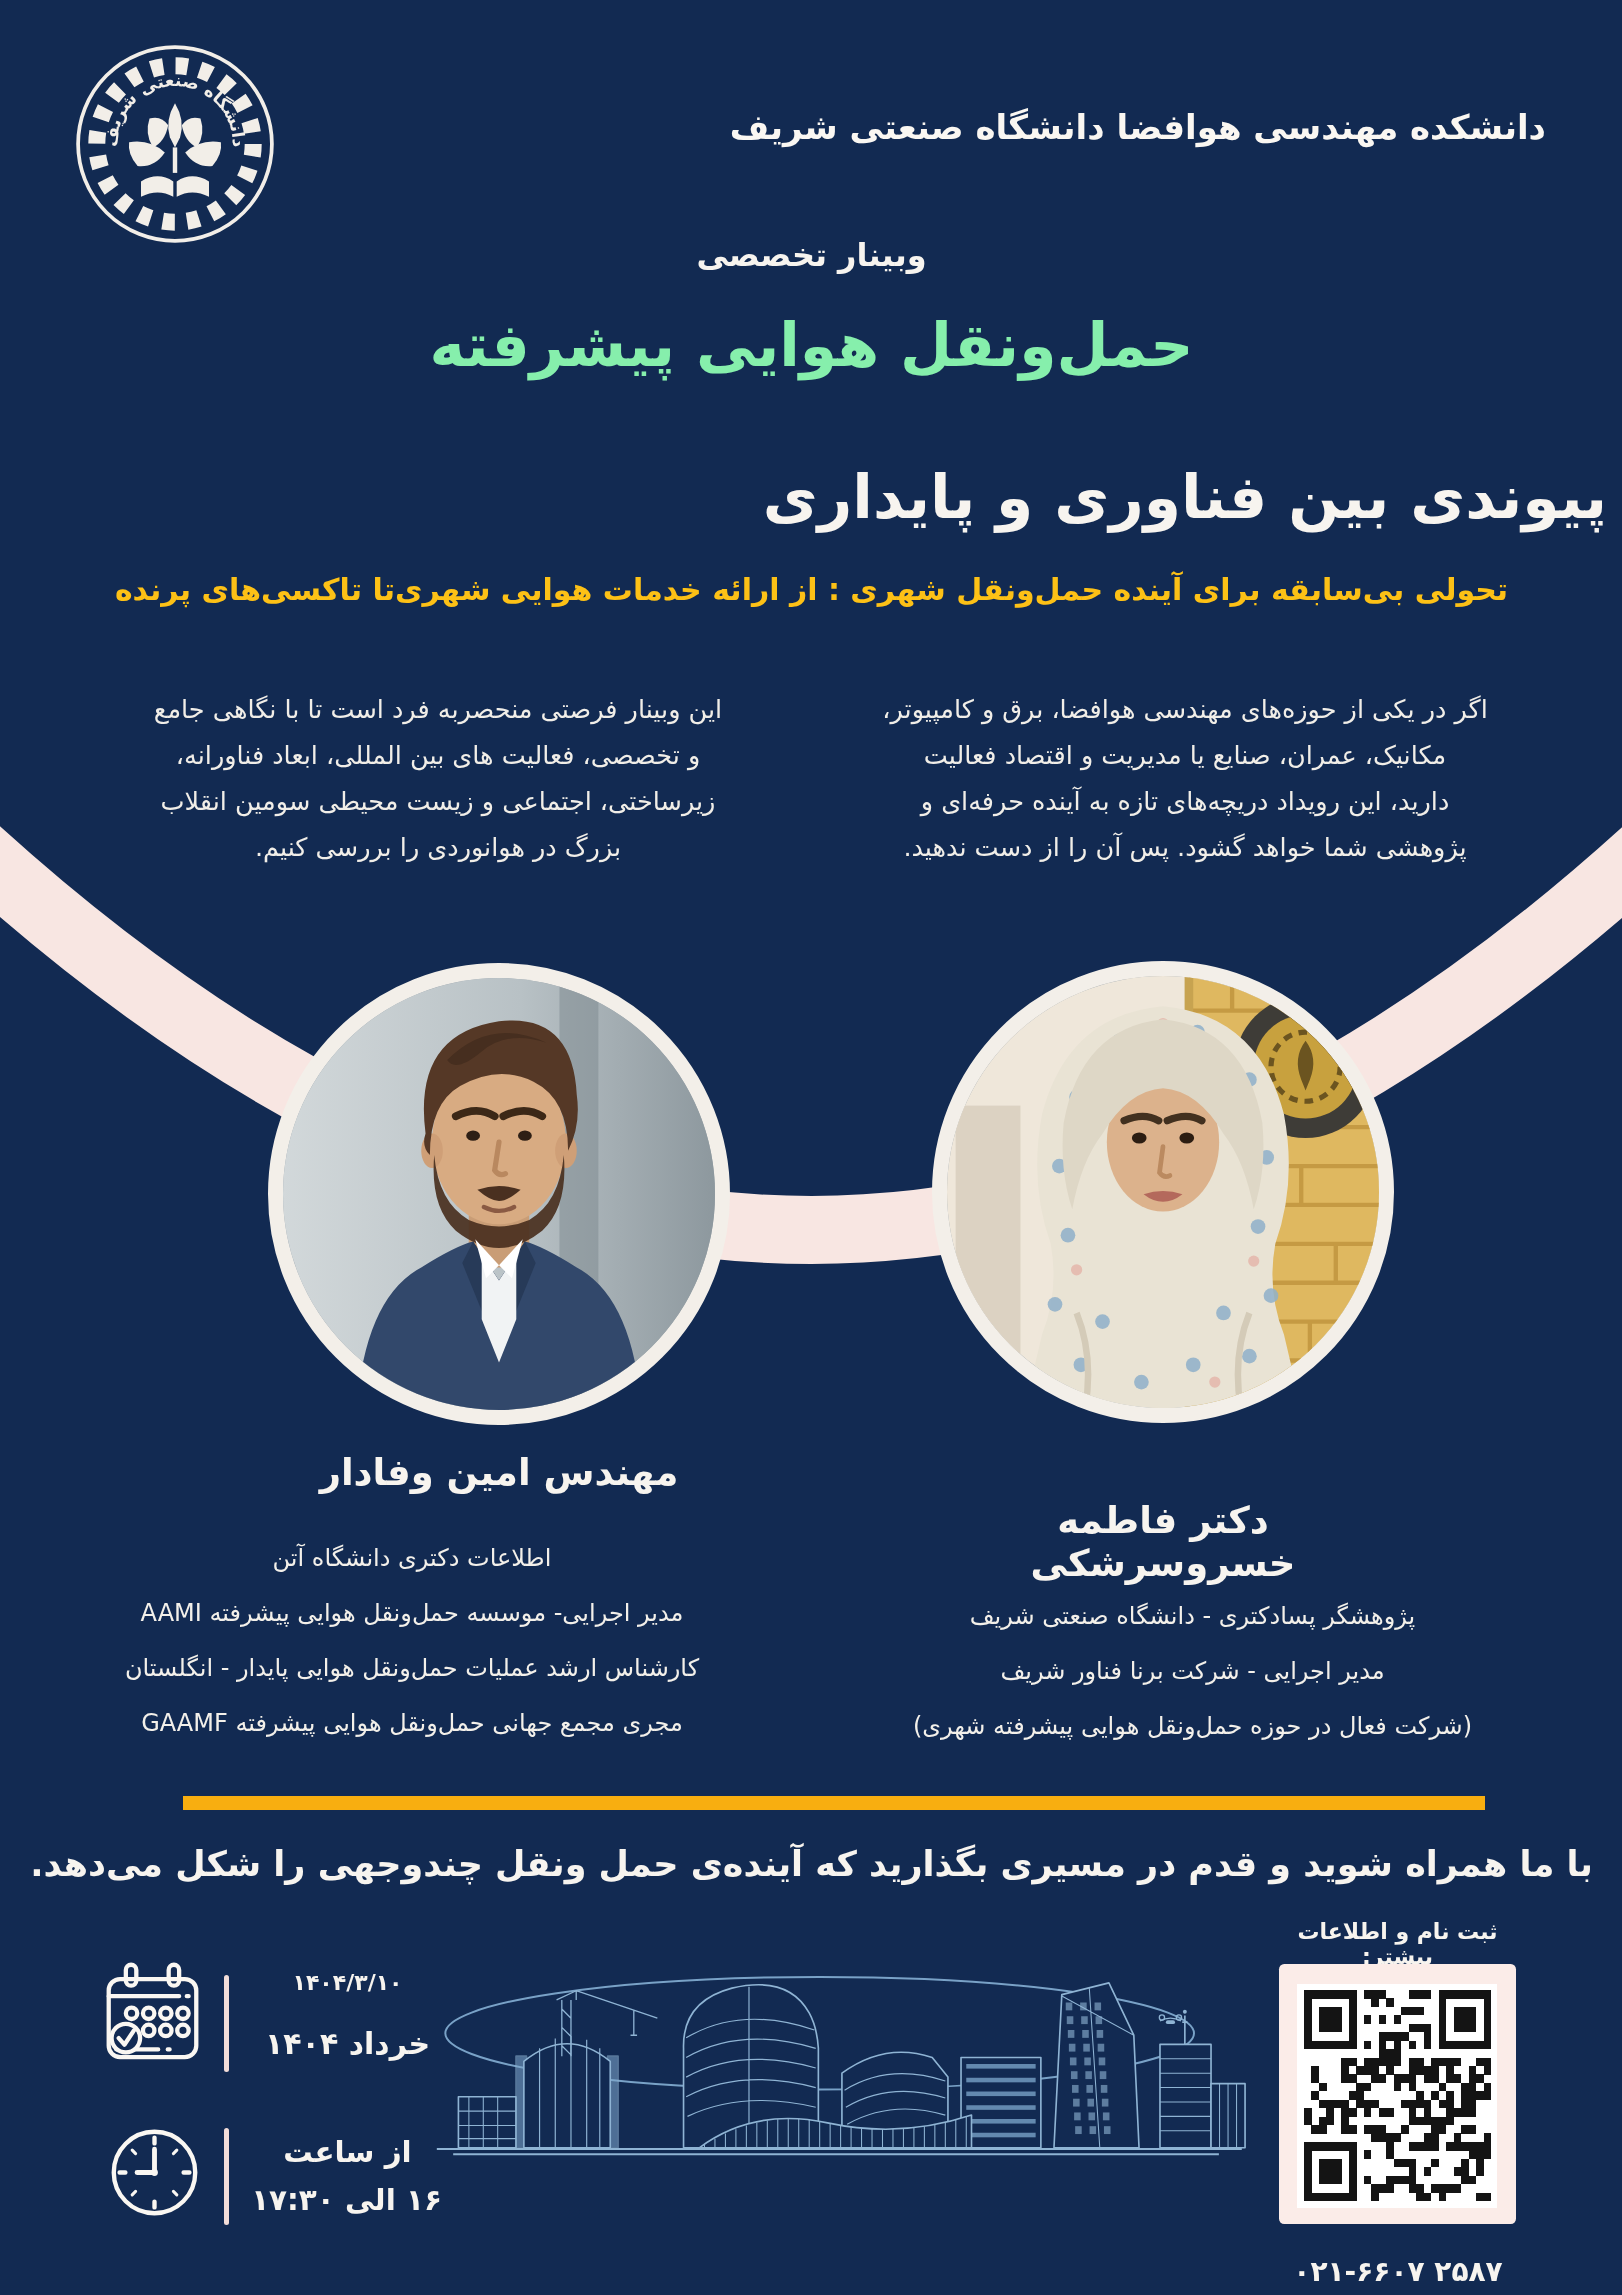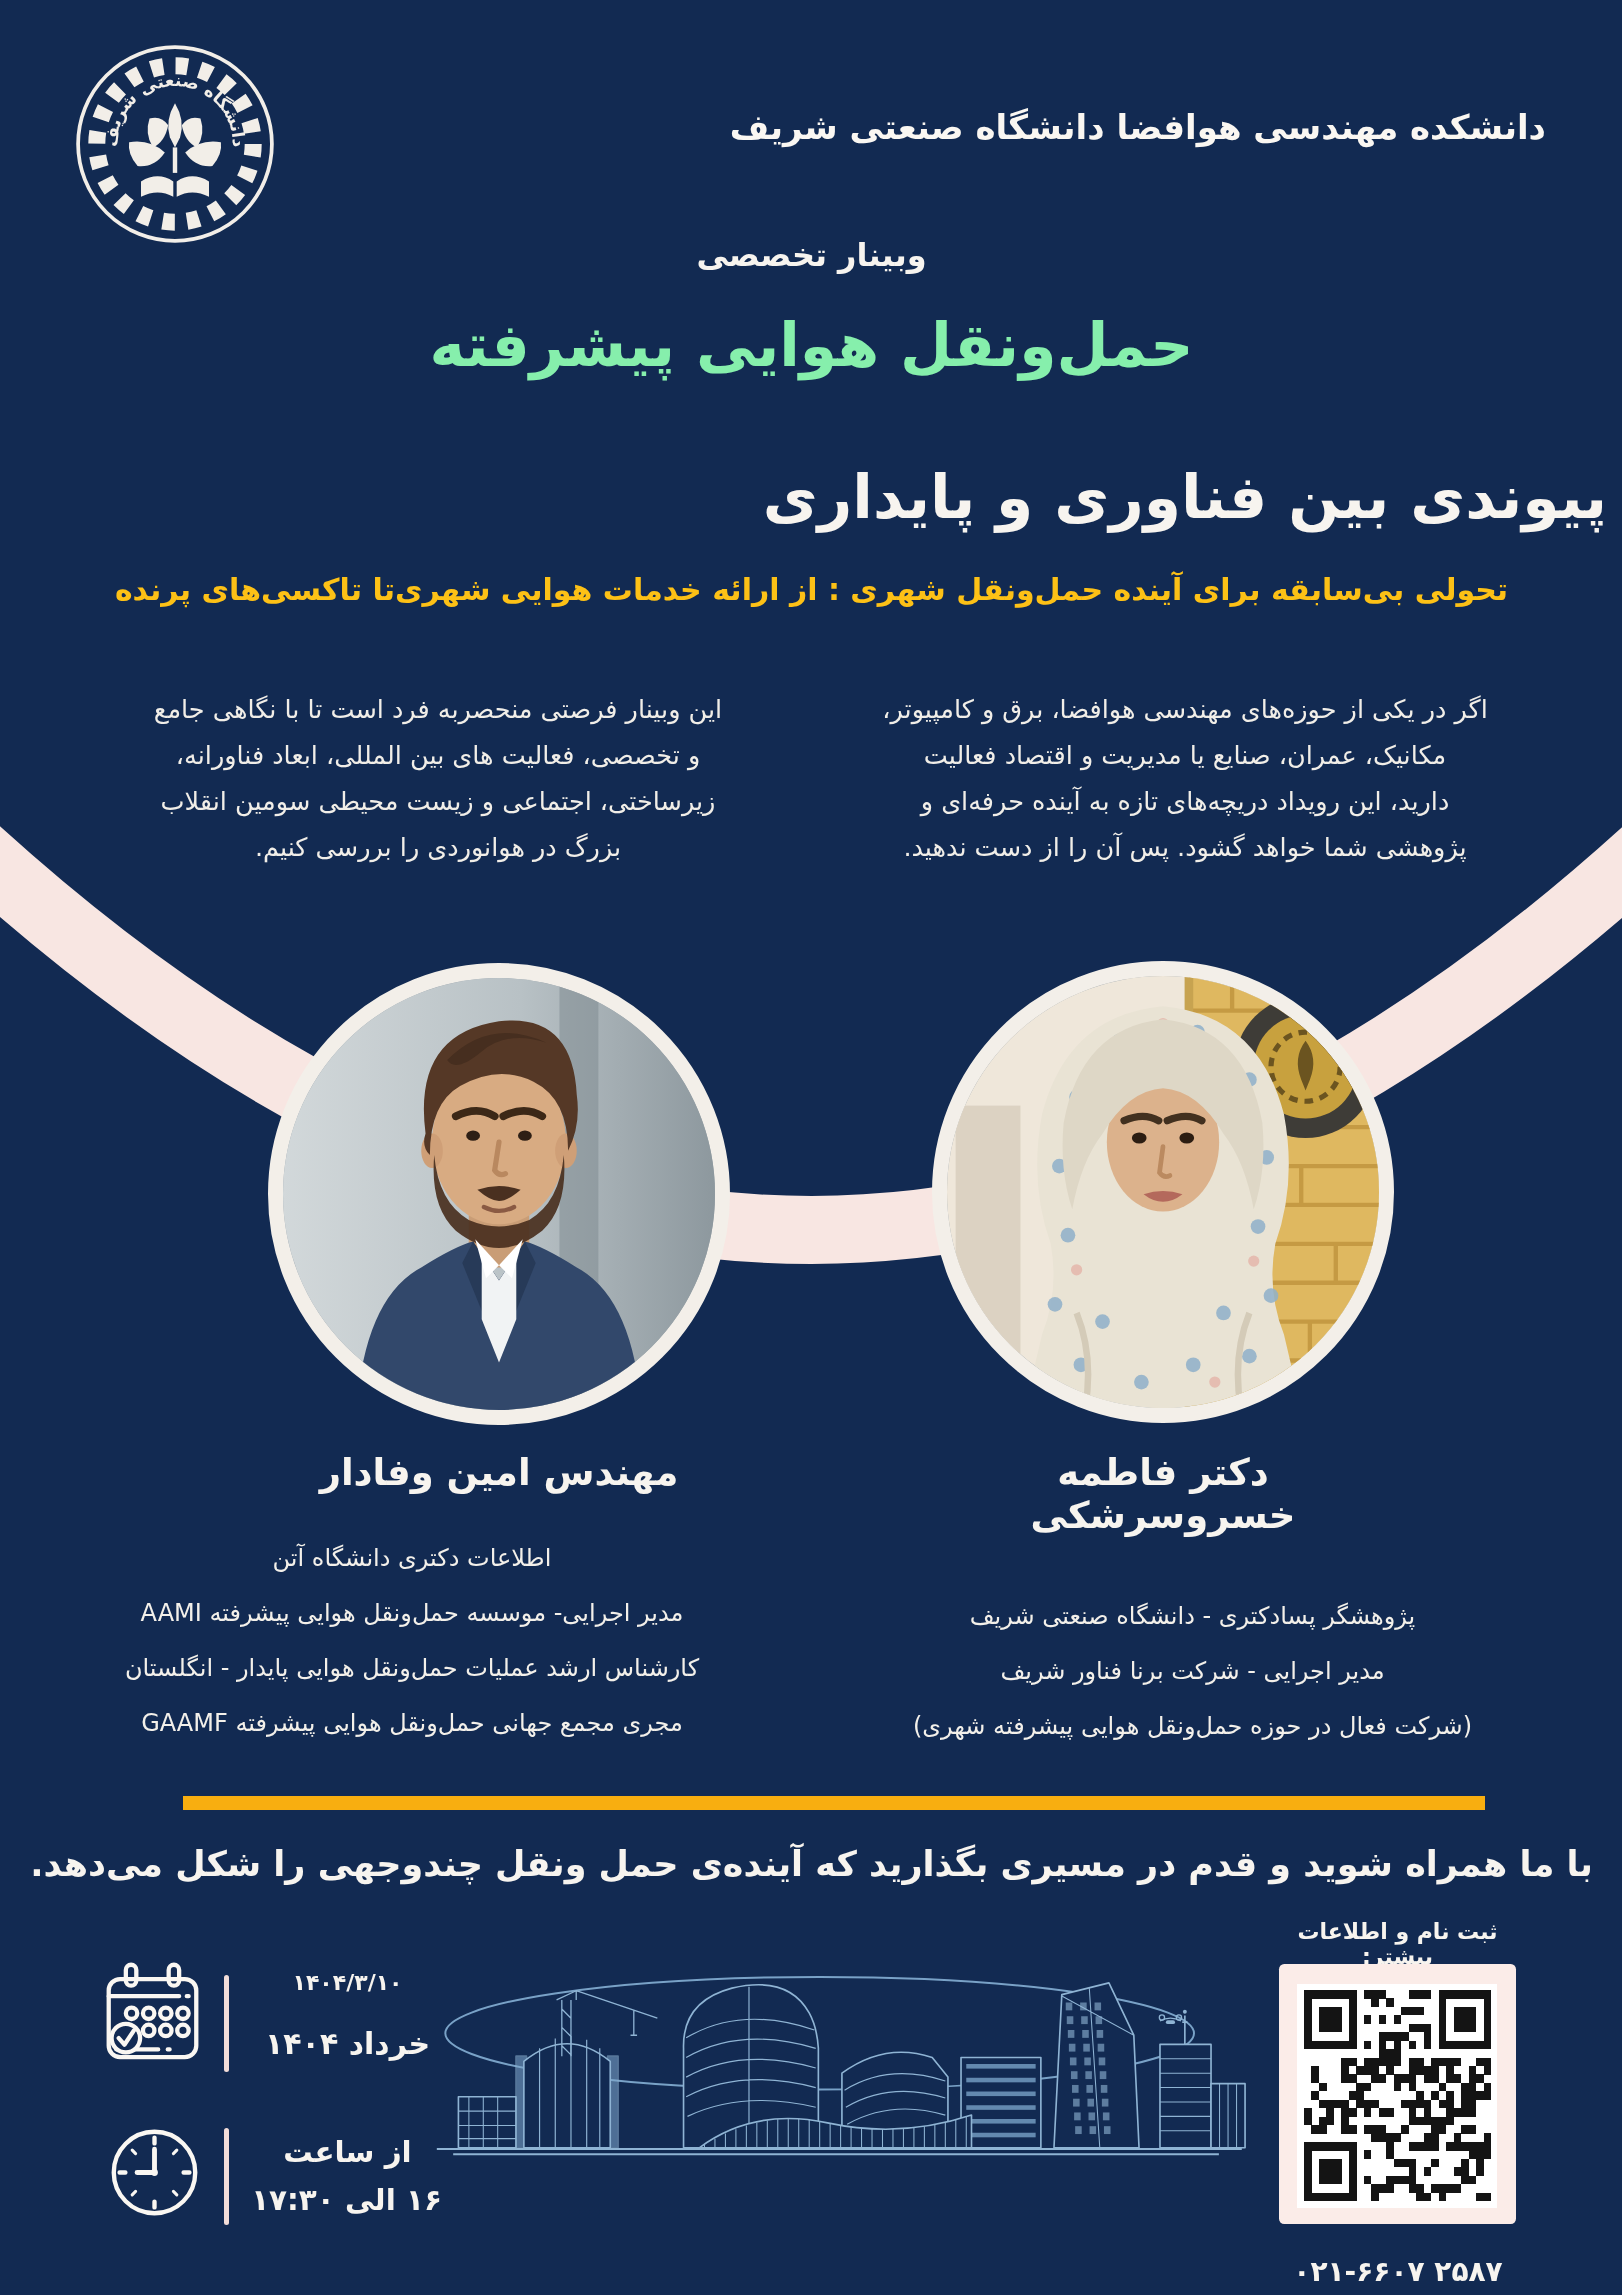--- a/index.html
+++ b/index.html
@@ -31,21 +31,21 @@
   
   .arc-svg{left:0; top:0; width:1623px; height:2295px; z-index:1; pointer-events:none;}
   .photo{width:462px; height:462px; border-radius:50%; border:15.7px solid #F3EFE9;
          box-sizing:border-box; overflow:hidden; z-index:2; background:#9aa4ab;}
   .photo-left{left:268px; top:963px;}
   .photo-right{left:932px; top:961px;}
   .photo svg{width:100%; height:100%;}
 
   .speaker-name{top:1451px; width:462px; text-align:center; font-size:37px; font-weight:bold; z-index:2;}
   .name-left{left:268px;}
-  .name-right{left:932px;}
+  .name-right{left:932px;margin-top:48px;}
   .creds{width:772px; text-align:center; font-size:24px; line-height:55px; color:#F3F0EA; z-index:2;}
   .creds-left{left:26px; top:1531px;}
   .creds-right{left:826px; width:733px; top:1589px;}
 
   .divider-bar{left:183px; top:1796px; width:1302px; height:14.4px; background:#F8AE10;}
   .cta{left:0; right:0; top:1844px; text-align:center; font-size:35px; font-weight:bold;}
 
   
   .register-label{left:1279px; top:1919px; width:237px; text-align:center; font-size:22px; font-weight:bold;}
   .qr-box{left:1279px; top:1964px; width:237px; height:260px; background:#FBECE8; border-radius:5.2px;}

